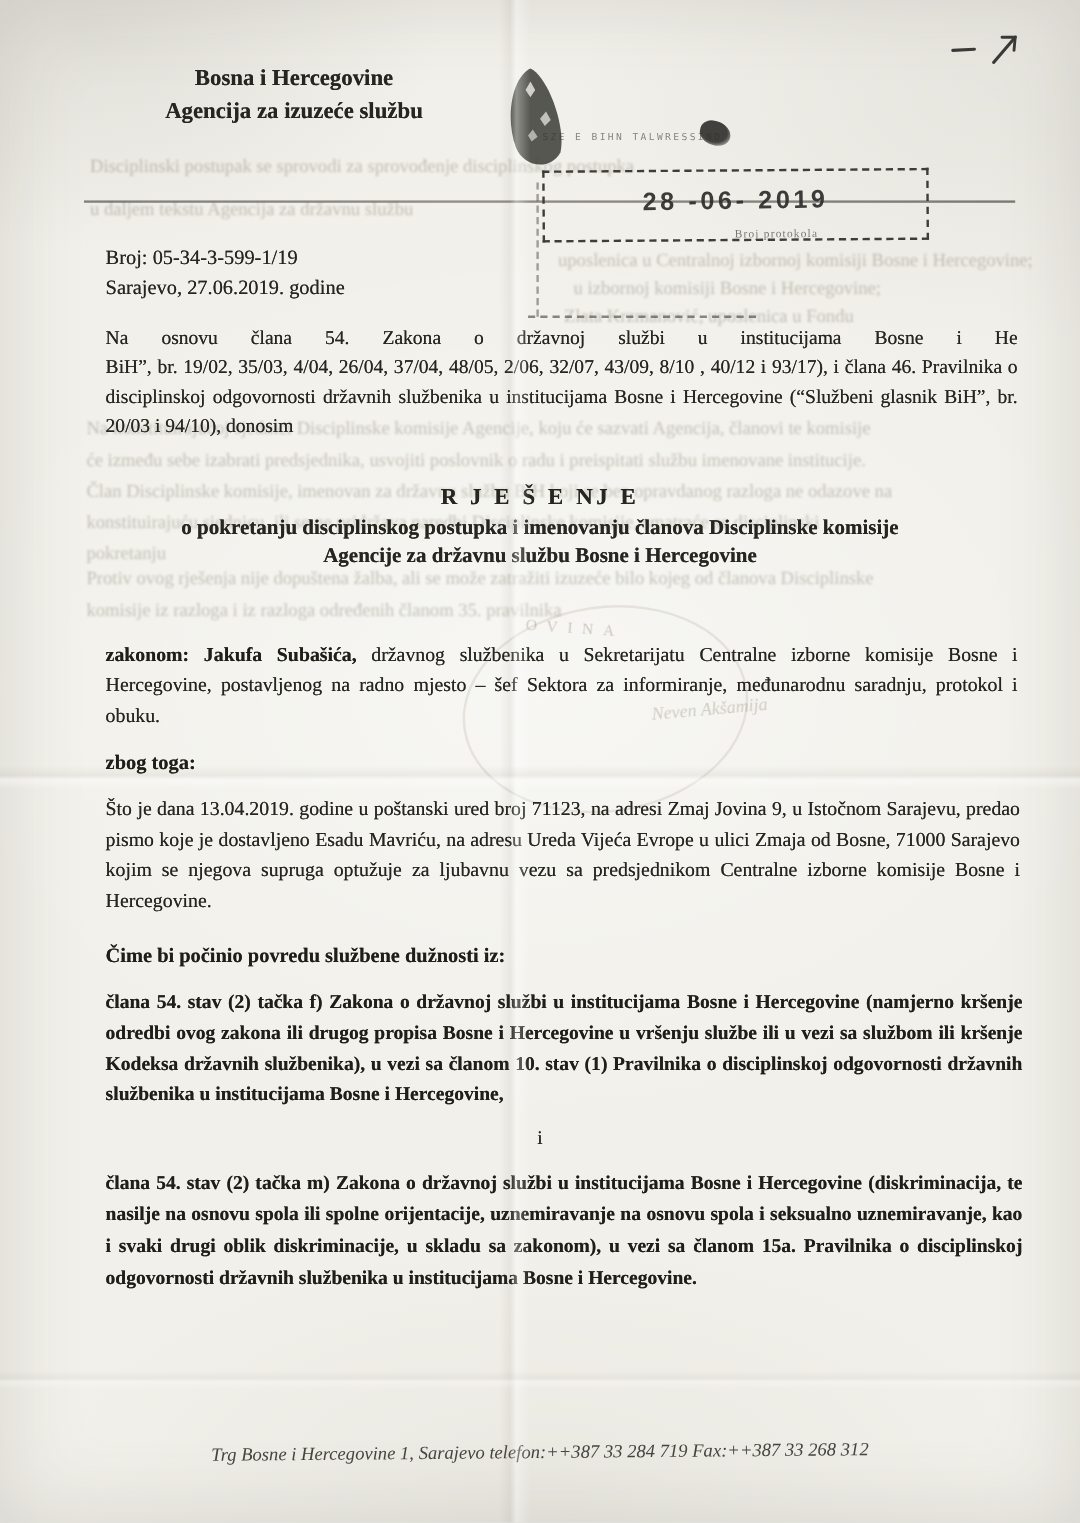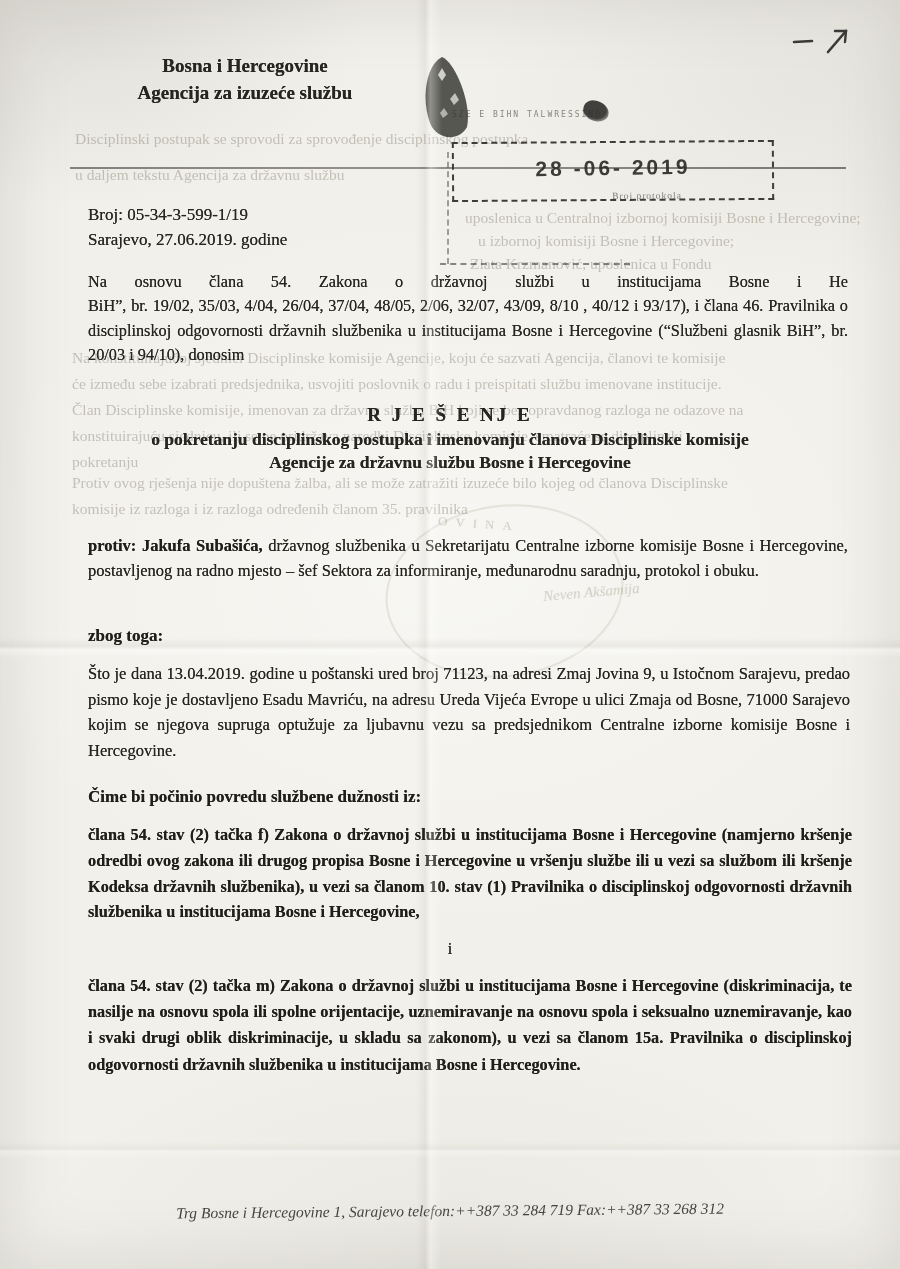--- a/index.html
+++ b/index.html
@@ -123,21 +123,21 @@
   </div>
 
   <div class="abs body16 txt" style="left:88px;top:270px;width:760px;text-align:justify;text-align-last:justify;">Na osnovu člana 54. Zakona o državnoj službi u institucijama Bosne i He</div>
   <div class="abs body16 txt just" style="left:88px;top:294px;width:760px;">BiH”, br. 19/02, 35/03, 4/04, 26/04, 37/04, 48/05, 2/06, 32/07, 43/09, 8/10 , 40/12 i 93/17), i člana 46. Pravilnika o disciplinskoj odgovornosti državnih službenika u institucijama Bosne i Hercegovine (“Službeni glasnik BiH”, br. 20/03 i 94/10), donosim</div>
 
   <div class="abs titlemain center txt">R J E Š E NJ E</div>
   <div class="abs titlesub center txt" style="top:429px;">o pokretanju disciplinskog postupka i imenovanju članova Disciplinske komisije</div>
   <div class="abs titlesub center txt" style="top:452px;">Agencije za državnu službu Bosne i Hercegovine</div>
 
   <p class="abs body16 txt just" style="left:88px;top:533px;width:760px;margin:0;line-height:25.3px;font-size:16.5px;">
-    <span class="bold">protiv: Jakufa Subašića,</span><span> državnog službenika u Sekretarijatu Centralne izborne komisije Bosne i Hercegovine, postavljenog na radno mjesto – šef Sektora za informiranje, međunarodnu saradnju, protokol i obuku.</span>
+    <span class="bold">zakonom: Jakufa Subašića,</span><span> državnog službenika u Sekretarijatu Centralne izborne komisije Bosne i Hercegovine, postavljenog na radno mjesto – šef Sektora za informiranje, međunarodnu saradnju, protokol i obuku.</span>
   </p>
 
   <div class="abs bold txt" style="left:88px;top:626px;font-size:17px;">zbog toga:</div>
 
   <div class="abs body16 txt just" style="left:88px;top:661px;width:762px;line-height:25.6px;font-size:16.5px;">Što je dana 13.04.2019. godine u poštanski ured broj 71123, na adresi Zmaj Jovina 9, u Istočnom Sarajevu, predao pismo koje je dostavljeno Esadu Mavriću, na adresu Ureda Vijeća Evrope u ulici Zmaja od Bosne, 71000 Sarajevo kojim se njegova supruga optužuje za ljubavnu vezu sa predsjednikom Centralne izborne komisije Bosne i Hercegovine.</div>
 
   <div class="abs bold txt" style="left:88px;top:787px;font-size:17px;">Čime bi počinio povredu službene dužnosti iz:</div>
   <div class="abs body16 txt just bold" style="left:88px;top:822px;width:764px;line-height:25.8px;">člana 54. stav (2) tačka f) Zakona o državnoj službi u institucijama Bosne i Hercegovine (namjerno kršenje odredbi ovog zakona ili drugog propisa Bosne i Hercegovine u vršenju službe ili u vezi sa službom ili kršenje Kodeksa državnih službenika), u vezi sa članom 10. stav (1) Pravilnika o disciplinskoj odgovornosti državnih službenika u institucijama Bosne i Hercegovine,</div>
   <div class="abs center txt" style="left:0;top:940px;width:900px;font-size:16px;">i</div>
   <div class="abs body16 txt just bold" style="left:88px;top:973px;width:764px;line-height:26.2px;">člana 54. stav (2) tačka m) Zakona o državnoj službi u institucijama Bosne i Hercegovine (diskriminacija, te nasilje na osnovu spola ili spolne orijentacije, uznemiravanje na osnovu spola i seksualno uznemiravanje, kao i svaki drugi oblik diskriminacije, u skladu sa zakonom), u vezi sa članom 15a. Pravilnika o disciplinskoj odgovornosti državnih službenika u institucijama Bosne i Hercegovine.</div>

